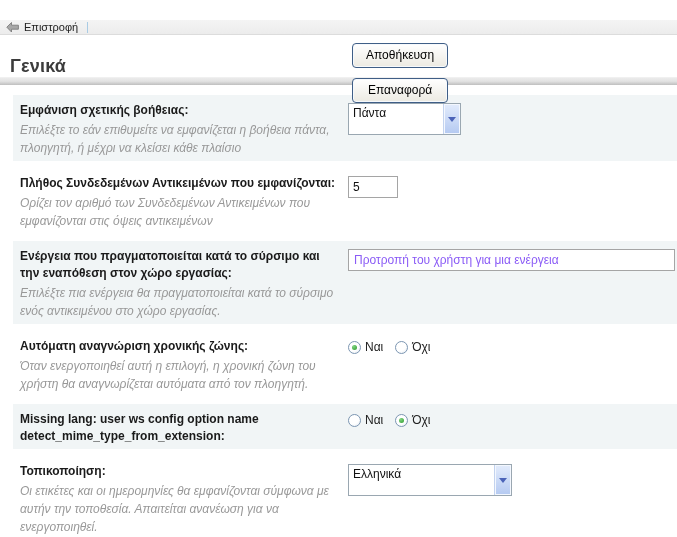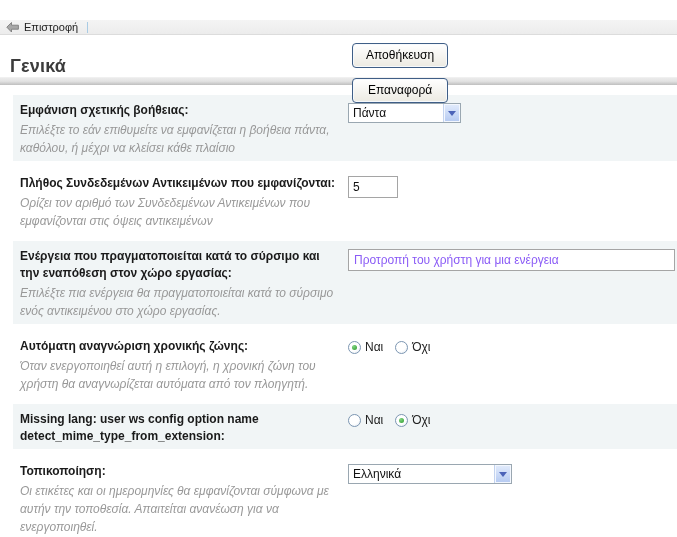--- a/index.html
+++ b/index.html
@@ -76,21 +76,21 @@
   }
   .row-desc {
     font-size: 12px; font-style: italic; color: #989898;
     line-height: 18px; margin-top: 2px;
   }
   .row-control { flex: 1; padding-left: 13px; padding-top: 3px; }
 
   
   .xp-select {
     display: flex; align-items: stretch;
-    height: 20px;
+    height: 32px;
     border: 1px solid #9aa7b1;
     background: #ffffff;
     cursor: pointer;
     overflow: hidden;
   }
   .xp-select-value {
     flex: 1;
     font-size: 12px; color: #111;
     line-height: 18px;
     padding: 0 4px;
@@ -171,21 +171,21 @@
   </div>
 </div>
 
 <div class="divider"></div>
 
 <div class="rows">
 
   <div class="row alt">
     <div class="row-text">
       <div class="row-label">Εμφάνιση σχετικής βοήθειας:</div>
-      <div class="row-desc">Επιλέξτε το εάν επιθυμείτε να εμφανίζεται η βοήθεια πάντα, καθόλου, ή μέχρι να κλείσει κάθε πλαίσιο</div>
+      <div class="row-desc">Επιλέξτε το εάν επιθυμείτε να εμφανίζεται η βοήθεια πάντα, πλοηγητή, ή μέχρι να κλείσει κάθε πλαίσιο</div>
     </div>
     <div class="row-control">
       <div class="xp-select" style="width:113px">
         <span class="xp-select-value">Πάντα</span>
         <span class="xp-select-btn">
             <span class="tri"></span>
           </span>
       </div>
     </div>
   </div>

